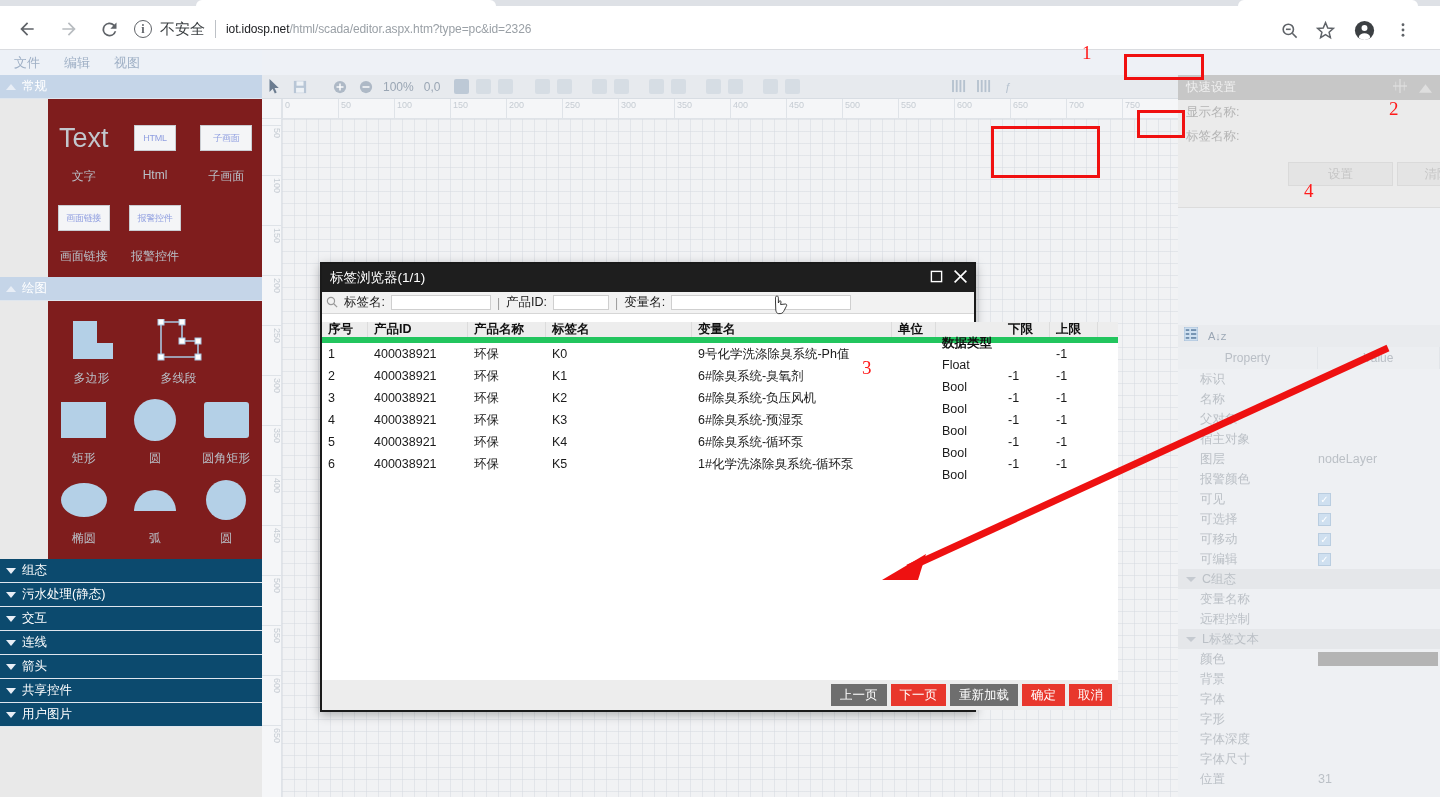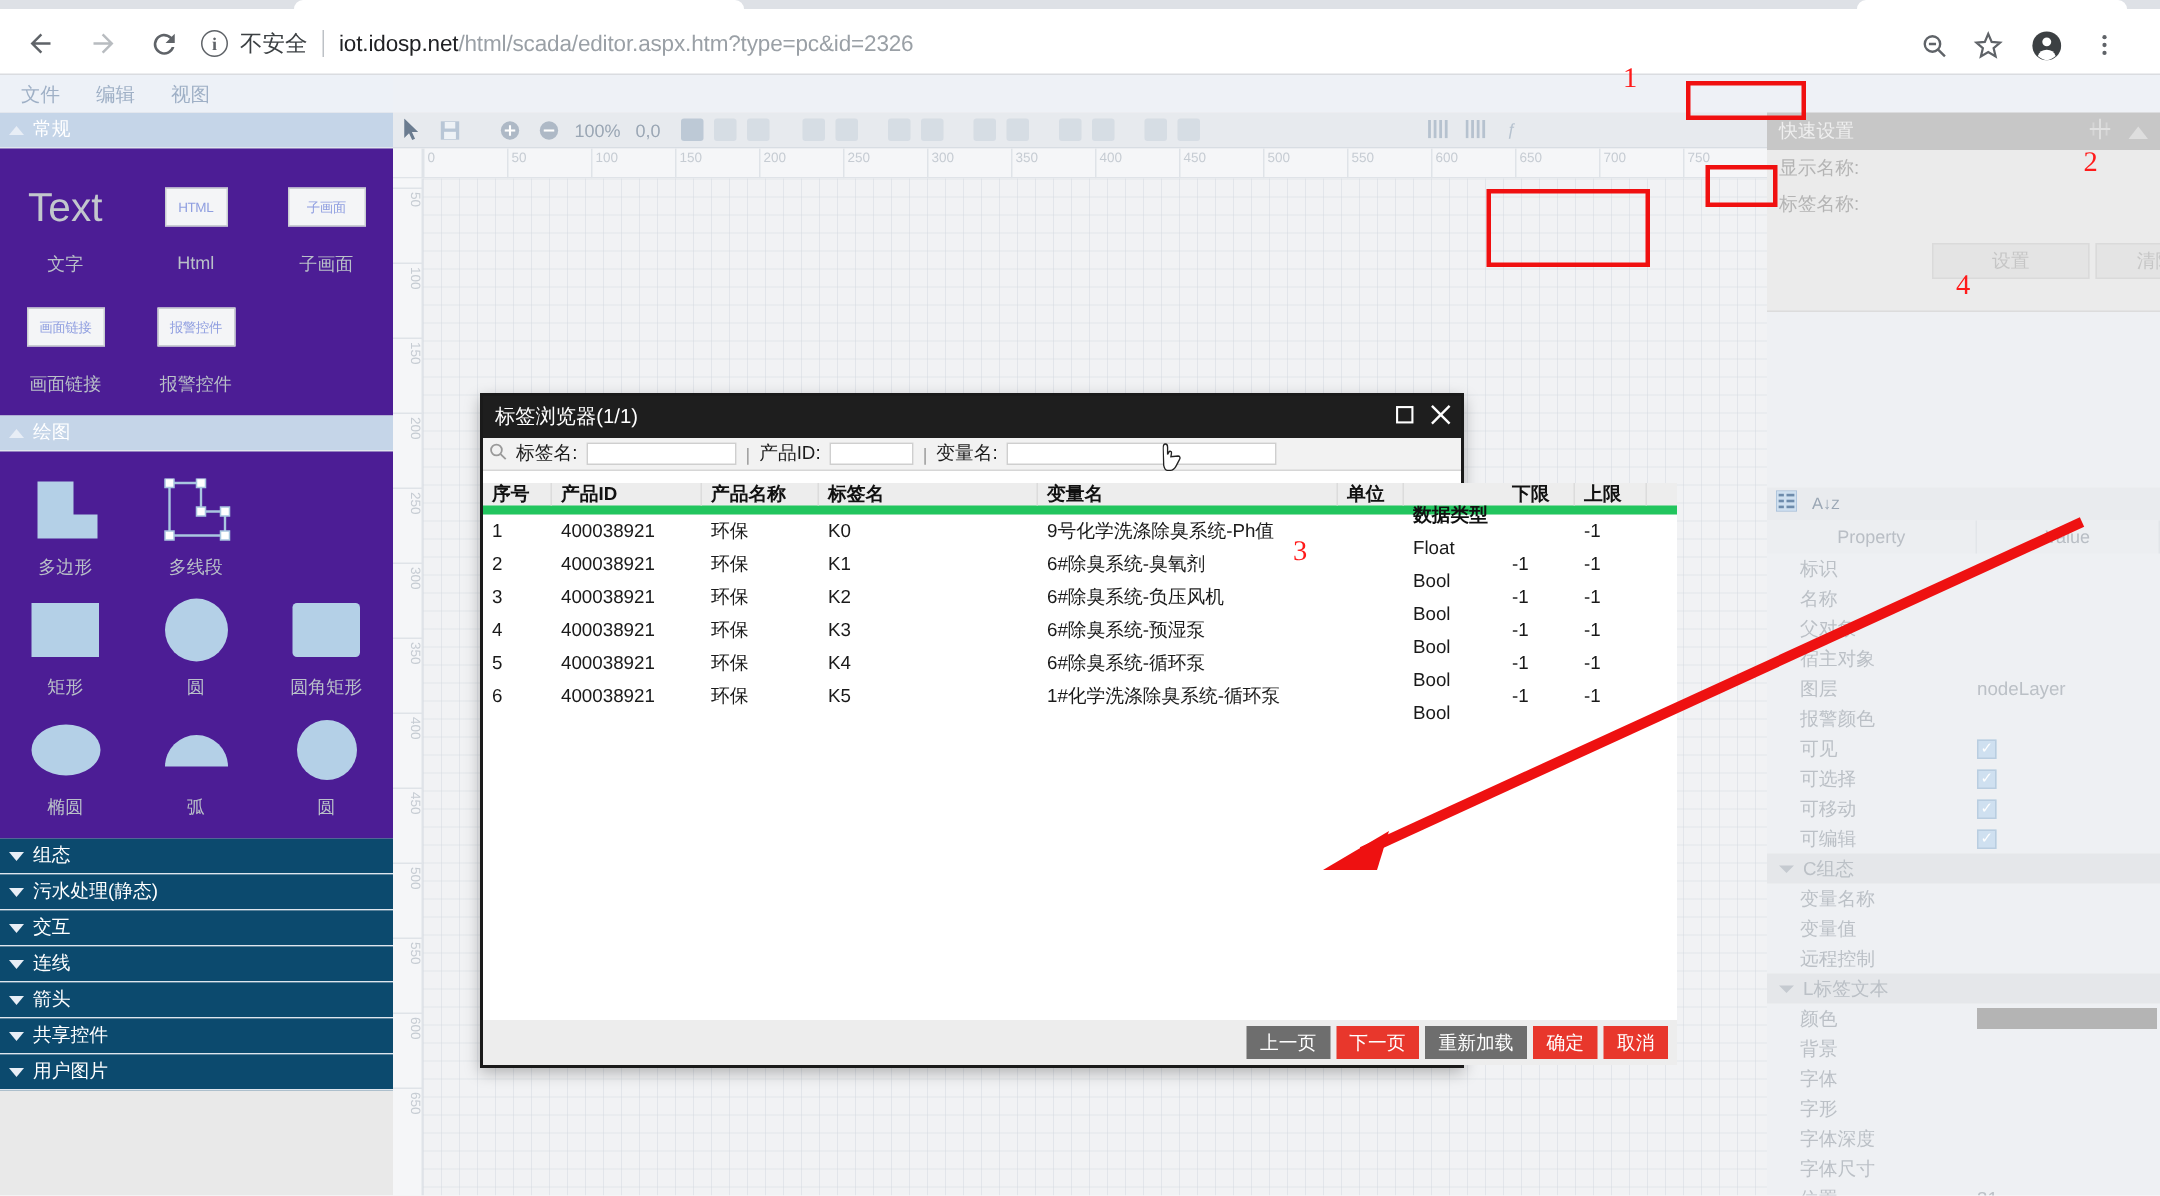--- a/index.html
+++ b/index.html
@@ -19,21 +19,21 @@
 
   .nav-btn { position:absolute; top:10px; width:26px; height:26px; display:flex; align-items:center; justify-content:center; color:#5f6368; }
   #btn-back { left:14px; }
   #btn-forward { left:56px; color:#b8bcc0; }
   #btn-reload { left:96px; }
 
   #omnibox { position:absolute; left:134px; top:8px; width:1100px; height:30px; display:flex; align-items:center; }
   #info-icon { width:18px; height:18px; border:1.6px solid #5f6368; border-radius:50%; display:flex; align-items:center; justify-content:center; font-size:12px; font-weight:bold; color:#5f6368; font-family:"Liberation Serif",serif; flex:0 0 auto; }
   #not-secure { margin-left:8px; font-size:15px; color:#3c4043; white-space:nowrap; }
   #omni-divider { margin:0 10px; width:1px; height:18px; background:#bdc1c6; }
-  #url-text { font-size:15px; color:#9aa0a6; white-space:nowrap; letter-spacing:-0.1px; }
+  #url-text { font-size:12px; color:#9aa0a6; white-space:nowrap; letter-spacing:-0.1px; }
   #url-text .host { color:#202124; }
 
   .chrome-icon { position:absolute; top:10px; width:28px; height:28px; display:flex; align-items:center; justify-content:center; color:#5f6368; }
   #icon-zoomout { left:1275px; }
   #icon-star { left:1311px; }
   #icon-profile { left:1350px; }
   #icon-menu { left:1389px; }
 
   
   #app { position:absolute; left:0; top:50px; width:1440px; height:747px; background:#eef1f6; }
@@ -45,21 +45,21 @@
 
   
   #left-panel { position:absolute; left:0; top:25px; width:262px; height:722px; background:#e9e9e9; overflow:hidden; }
   .section-header { height:24px; background:#c5d5e8; display:flex; align-items:center; padding-left:6px;
      font-size:12.5px; color:#ffffff; border-bottom:1px solid #dfe6ee; }
   .section-header.collapsed { background:#0c4a6e; }
   .caret { width:0; height:0; margin-right:6px; }
   .caret.up { border-left:5px solid transparent; border-right:5px solid transparent; border-bottom:6px solid #e8eef6; }
   .caret.down { border-left:5px solid transparent; border-right:5px solid transparent; border-top:6px solid #e8eef6; }
 
-  .palette { background:#4c1d95; padding:10px 0 8px 0; }
+  .palette { background:#7f1d1d; padding:10px 0 8px 0;margin-left:48px; }
   .palette-row { display:flex; }
   .palette-cell { width:87px; display:flex; flex-direction:column; align-items:center; padding:6px 0 4px 0; }
   .pal-art { height:46px; display:flex; align-items:center; justify-content:center; }
   .pal-label { font-size:12px; color:#b9c0c8; margin-top:7px; }
 
   .txt-big { font-size:27px; color:#c2c7cd; font-family:"Liberation Sans",sans-serif; }
   .mini-box { width:42px; height:26px; border:1px solid #c9cdd2; background:#f4f5f7; display:flex; align-items:center; justify-content:center;
               font-size:9px; color:#8f9ee0; letter-spacing:-0.3px; }
   .mini-box.wide { width:52px; }
 
@@ -588,26 +588,20 @@
             <span></span>
           </div>
         </div>
         <div class="prow">
           <div class="pname"><span>变量名称</span></div>
           <div class="pval">
             <span></span>
           </div>
         </div>
         <div class="prow">
-          <div class="pname"><span>变量值</span></div>
-          <div class="pval">
-            <span></span>
-          </div>
-        </div>
-        <div class="prow">
           <div class="pname"><span>远程控制</span></div>
           <div class="pval">
             <span></span>
           </div>
         </div>
         <div class="prow group">
           <div class="pname">
             <span class="gcaret"></span>
             <span>L标签文本</span>
           </div>

